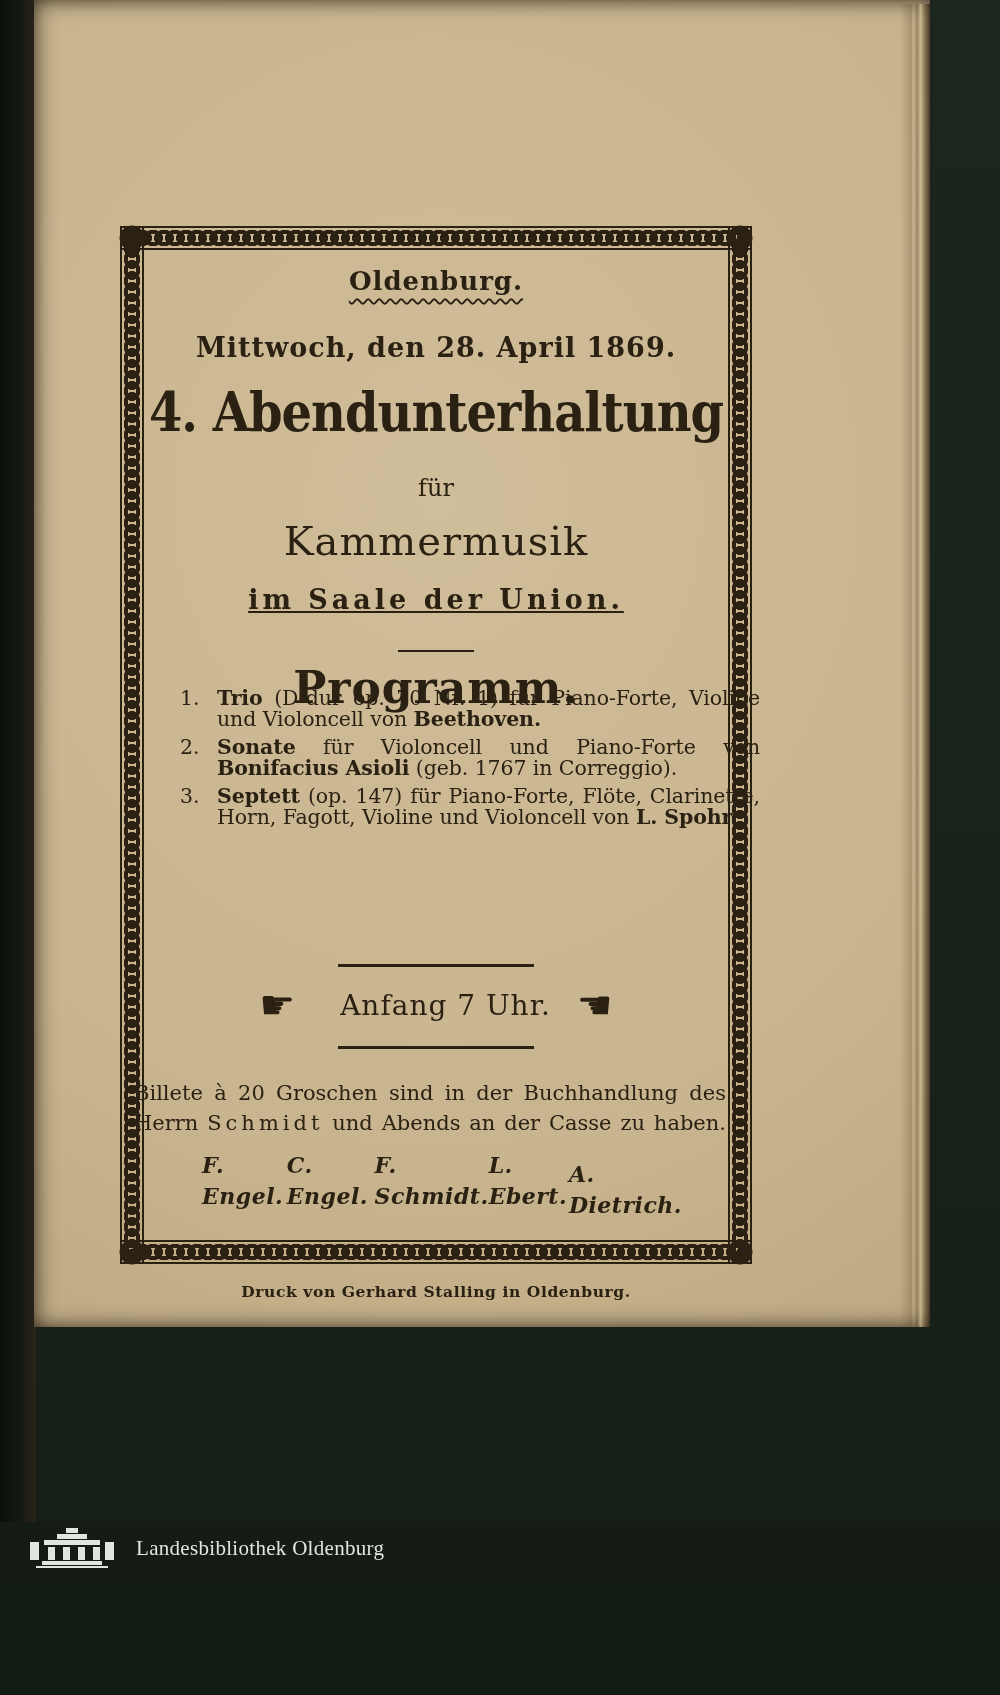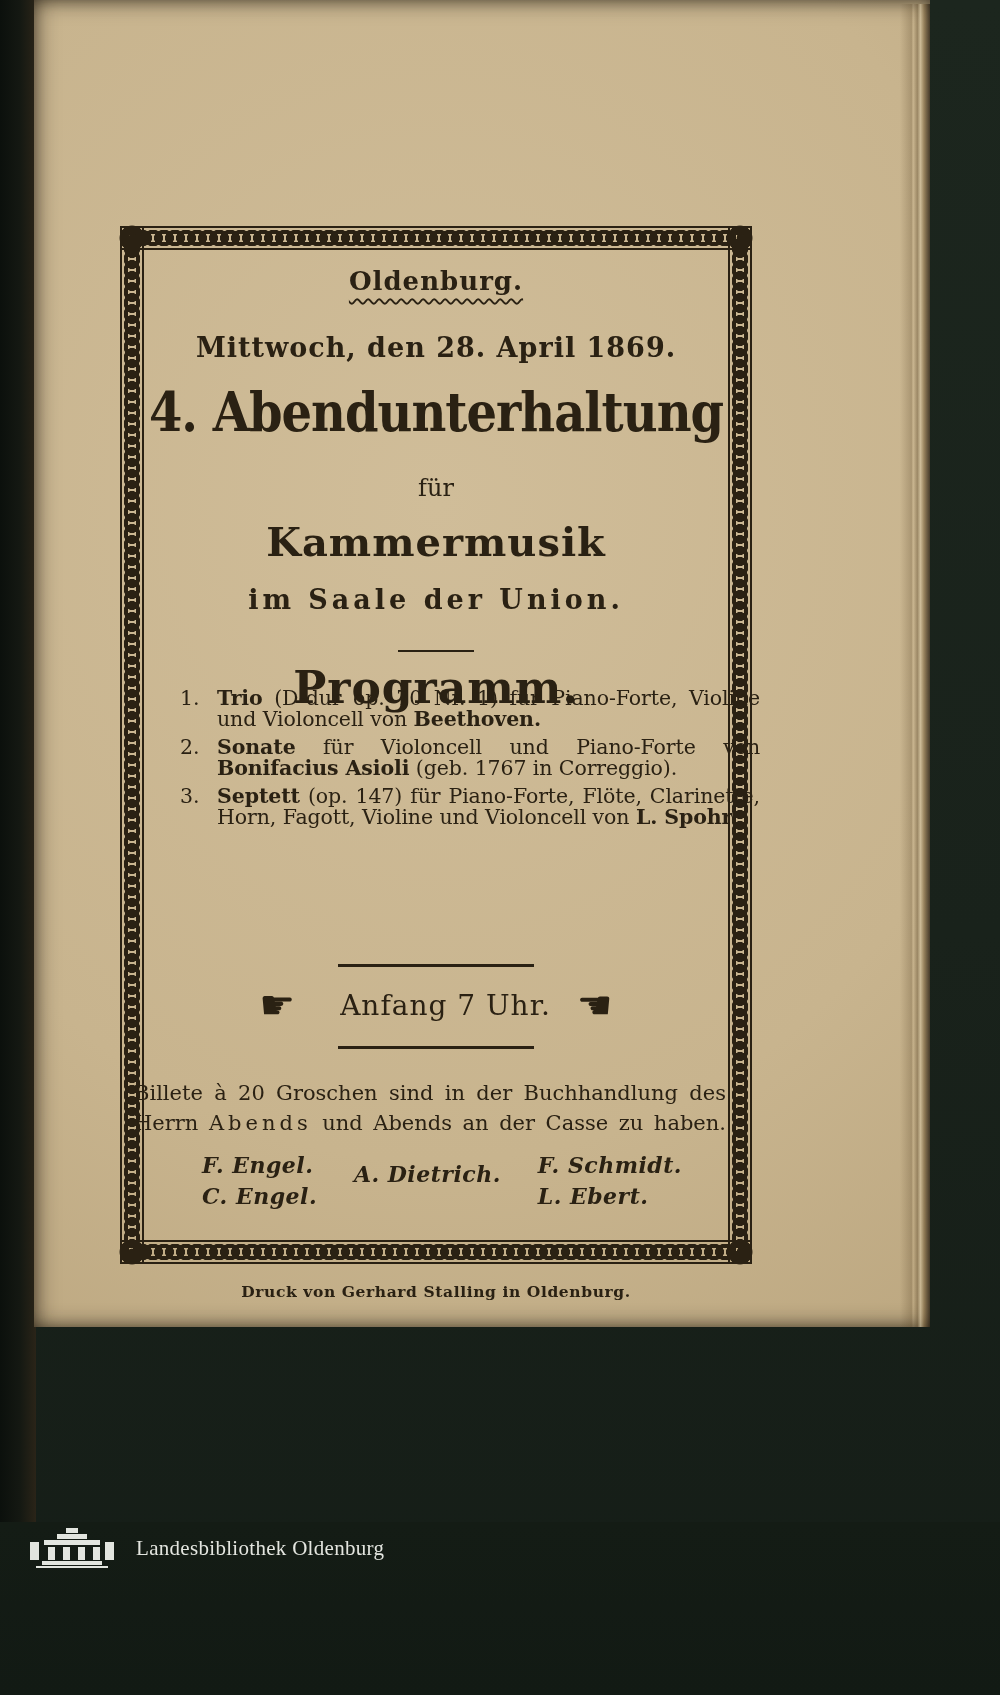--- a/index.html
+++ b/index.html
@@ -86,22 +86,22 @@
   .location .wavy{
     text-decoration-line:underline;text-decoration-style:wavy;
     text-decoration-thickness:2px;text-underline-offset:8px;
   }
   .dateline{top:332px;font-size:27px;font-weight:bold;letter-spacing:1px;}
   .title{
     top:384px;font-size:48px;font-weight:bold;letter-spacing:-1px;
     white-space:nowrap;transform:scaleY(1.14);transform-origin:50% 50%;
   }
   .forword{top:474px;font-size:24px;}
-  .genre{top:518px;font-size:40px;font-weight:bold;letter-spacing:1px;}
-  .venue{top:584px;font-size:27px;font-weight:bold;letter-spacing:4px;}
+  .genre{top:518px;font-size:40px;font-weight:normal;letter-spacing:1px;}
+  .venue{top:584px;font-size:27px;font-weight:bold;letter-spacing:4px;text-decoration:underline;}
   .rule{position:absolute;height:2px;background:var(--ink);}
   .rule1{top:650px;left:364px;width:76px;}
   .rule2{top:964px;left:304px;width:196px;height:3px;}
   .rule3{top:1046px;left:304px;width:196px;height:3px;}
   .prog-head{top:662px;font-size:44px;font-weight:bold;letter-spacing:1px;}
   .prog-list{
     position:absolute;top:688px;left:114px;width:580px;
     font-size:20.5px;line-height:21px;text-align:justify;letter-spacing:-0.1px;margin-left:32px;
   }
   .prog-item{padding-left:37px;text-indent:-37px;margin-bottom:7px;}
@@ -117,21 +117,21 @@
     position:absolute;top:1078px;left:100px;width:592px;
     font-size:21px;line-height:30px;
   }
   .justify-line{text-align:justify;text-align-last:justify;}
   .spaced-name{letter-spacing:4px;}
   .committee{
     position:absolute;top:1150px;left:168px;width:480px;
     display:flex;justify-content:space-between;
     font-style:italic;font-weight:bold;font-size:22px;line-height:31px;letter-spacing:0.5px;
   }
-  .committee .col{display:flex;flex-direction:column;}
+  .committee .col{display:flex;flex-direction:row;}
   .committee .col.mid{margin-top:9px;}
   .imprint{top:1282px;font-size:15.5px;font-weight:bold;letter-spacing:0.6px;}
 
   
   .footer{
     position:absolute;left:0;top:1522px;width:1000px;height:173px;
     background:linear-gradient(180deg,#141c15 0%,#121a14 100%);
   }
   .footer-content{display:flex;align-items:center;gap:18px;padding:6px 0 0 26px;}
   .library-name{
@@ -190,36 +190,36 @@
     <span class="anfang-text">Anfang 7 Uhr.</span>
     <span class="manicule">☚</span>
   </div>
 
   <div class="rule rule3"></div>
 
   <div class="tickets">
     <div class="justify-line">Billete à 20 Groschen sind in der Buchhandlung des</div>
     <div class="justify-line">
       <span>Herrn</span>
-      <span class="spaced-name">Abends</span>
+      <span class="spaced-name">Schmidt</span>
       <span>und Abends an der Casse zu haben.</span>
     </div>
   </div>
 
   <div class="committee">
     <div class="col">
       <span>F. Engel.</span>
       <span>C. Engel.</span>
     </div>
-    <div class="col mid">
-      <span>A. Dietrich.</span>
-    </div>
     <div class="col">
       <span>F. Schmidt.</span>
       <span>L. Ebert.</span>
+    </div>
+    <div class="col mid">
+      <span>A. Dietrich.</span>
     </div>
   </div>
 
   <div class="blk imprint">Druck von Gerhard Stalling in Oldenburg.</div>
 
 </div>
 
 <div class="footer">
   <div class="footer-content">
     <svg width="92" height="40" viewBox="0 0 92 40" aria-hidden="true">

